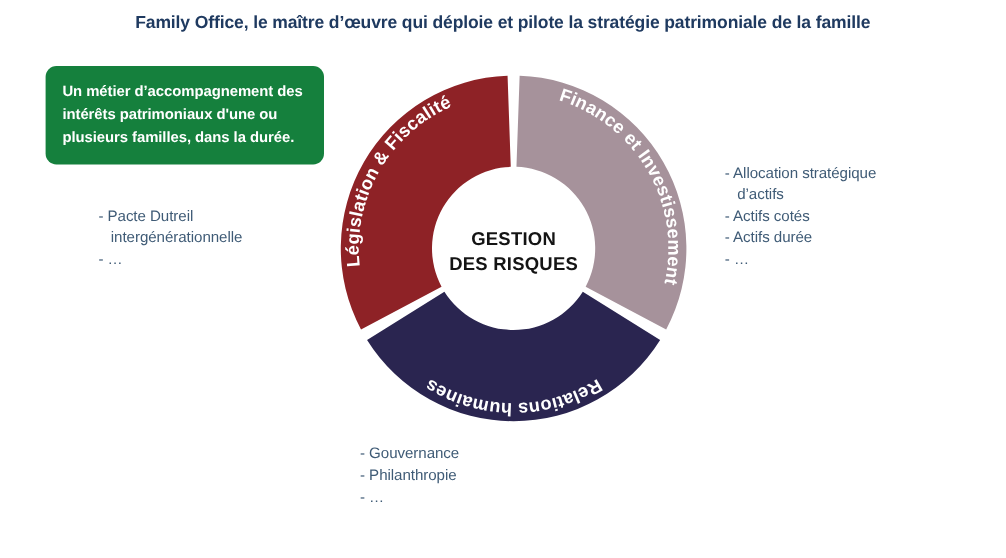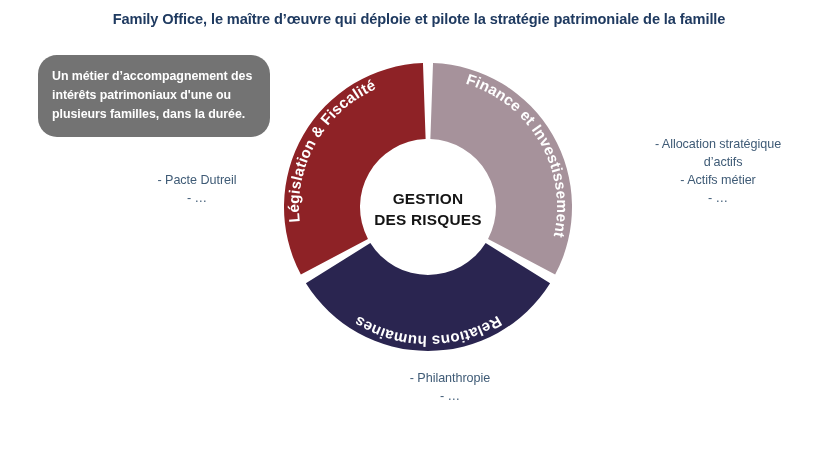--- a/index.html
+++ b/index.html
@@ -37,41 +37,40 @@
     line-height: 1.2;
   }
 
   
   #callout-box {
     position: absolute;
     left: 38px;
     top: 55px;
     width: 232px;
     box-sizing: border-box;
-    background: #737373;
-    border-radius: 19px;
+    background: #15803d;
+    border-radius: 9px;
     padding: 12px 14px 13px 14px;
   }
   #callout-box .callout-text {
     color: #ffffff;
     font-size: 12.4px;
     font-weight: bold;
     line-height: 1.52;
     letter-spacing: -0.05px;
   }
 
   
   .bullet-list {
     position: absolute;
     color: #3f5b76;
     font-size: 12.6px;
     line-height: 1.42;
     letter-spacing: -0.05px;
     white-space: pre;
-    text-align: center;
   }
   .bullet-list .bullet-item {
     display: block;
   }
 
   #bullets-legislation {
     left: 40px;
     top: 172px;
     width: 230px;
     margin-left: 42px;
@@ -121,23 +120,23 @@
 <body>
 
 <div id="slide">
 
   <div id="page-title">Family Office, le maître d’œuvre qui déploie et pilote la stratégie patrimoniale de la famille</div>
 
   <div id="callout-box">
     <div class="callout-text">Un métier d’accompagnement des intérêts patrimoniaux d'une ou plusieurs familles, dans la durée.</div>
   </div>
 
-  <div id="bullets-legislation" class="bullet-list"><span class="bullet-item">- Pacte Dutreil</span><span class="bullet-item">- …</span></div>
-  <div id="bullets-finance" class="bullet-list"><span class="bullet-item">- Allocation stratégique</span><span class="bullet-item">   d’actifs</span><span class="bullet-item">- Actifs métier</span><span class="bullet-item">- …</span></div>
-  <div id="bullets-relations" class="bullet-list"><span class="bullet-item">- Philanthropie</span><span class="bullet-item">- …</span></div>
+  <div id="bullets-legislation" class="bullet-list"><span class="bullet-item">- Pacte Dutreil</span><span class="bullet-item">   intergénérationnelle</span><span class="bullet-item">- …</span></div>
+  <div id="bullets-finance" class="bullet-list"><span class="bullet-item">- Allocation stratégique</span><span class="bullet-item">   d’actifs</span><span class="bullet-item">- Actifs cotés</span><span class="bullet-item">- Actifs durée</span><span class="bullet-item">- …</span></div>
+  <div id="bullets-relations" class="bullet-list"><span class="bullet-item">- Gouvernance</span><span class="bullet-item">- Philanthropie</span><span class="bullet-item">- …</span></div>
 
   <div id="donut-chart">
     <svg viewBox="0 0 306 306" xmlns="http://www.w3.org/2000/svg">
       <defs id="donut-defs">
           <path id="labelpath-0" d="M 33.39328276088443 201.32425055065266 A 129 129 0 0 1 135.04666997615163 25.255419132337423" fill="none"></path>
           <path id="labelpath-1" d="M 170.95333002384848 25.255419132337437 A 129 129 0 0 1 272.6067172391156 201.32425055065266" fill="none"></path>
           <path id="labelpath-2" d="M 254.65338721526714 232.4203303170099 A 129 129 0 0 1 51.34661278473287 232.42033031700993" fill="none"></path>
         </defs>
       <g id="donut-segments">
           <path d="M 25.855546628314542 220.60390504116833 A 144 144 0 0 1 147.97447247483976 9.087720909250237 L 150.6268342242299 85.0414237627015 A 68 68 0 0 0 92.95956368559298 184.9240662694406 Z" fill="#8e2226"></path>

